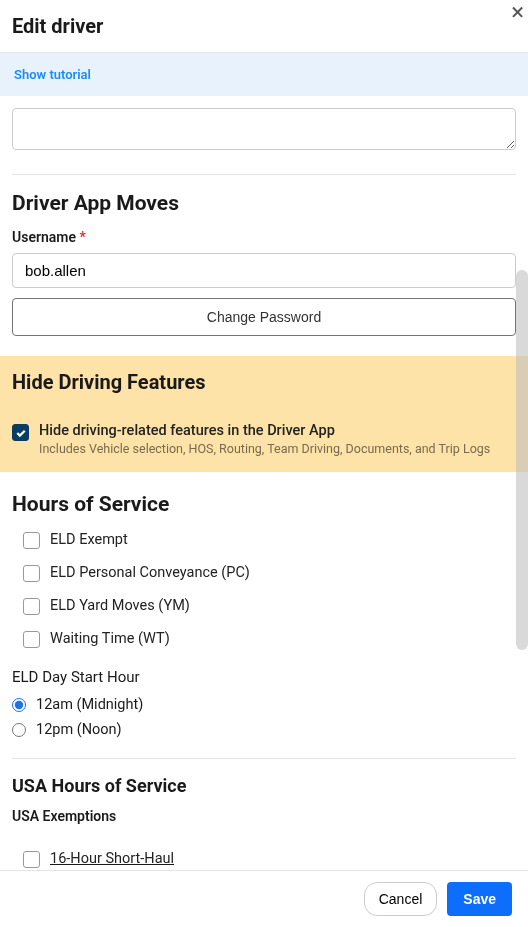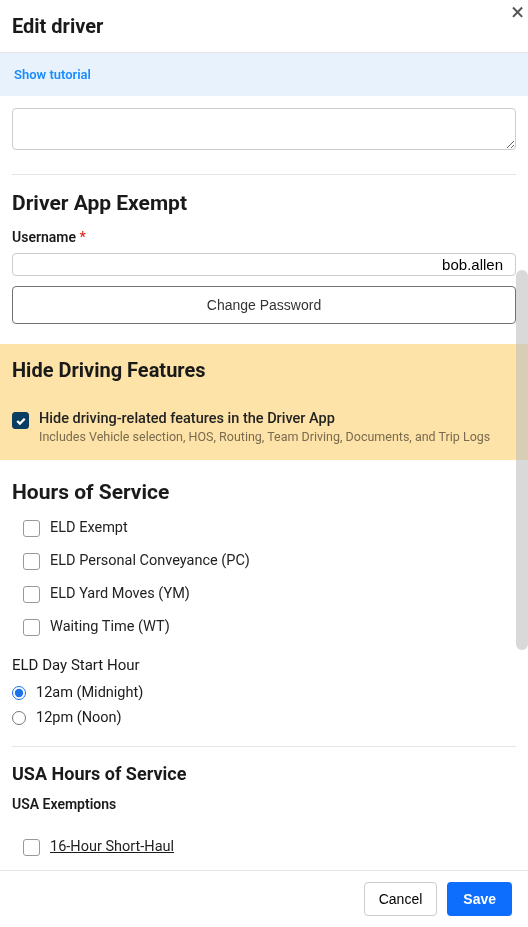--- a/index.html
+++ b/index.html
@@ -94,23 +94,22 @@
       margin-bottom: 8px;
       display: block;
     }
     .required {
       color: #d93025;
     }
     .text-input {
       width: 100%;
       border: 1px solid #ccc;
       border-radius: 4px;
-      padding: 2px 12px;
+      padding: 8px 12px;
       font-size: 15px;
-      text-align: right;
     }
     .secondary-btn {
       width: 100%;
       border: 1px solid #737373;
       border-radius: 4px;
       background: #fff;
       padding: 10px 12px;
       font-size: 14px;
       font-weight: 500;
       margin-top: 10px;
@@ -226,21 +225,21 @@
       background: #fff;
       display: flex;
       justify-content: flex-end;
       align-items: center;
       gap: 10px;
       padding: 0 16px;
     }
     .btn-cancel {
       border: 1px solid #ccc;
       background: #fff;
-      border-radius: 4px;
+      border-radius: 13px;
       padding: 8px 14px;
       font-size: 14px;
       cursor: pointer;
     }
     .btn-save {
       border: none;
       background: #0d6efd;
       color: #fff;
       border-radius: 4px;
       padding: 9px 16px;
@@ -271,21 +270,21 @@
 <div class="banner">
   <span class="banner-link">Show tutorial</span>
 </div>
 
 <div class="content">
 
   <textarea class="textarea-stub" style=""></textarea>
 
   <hr class="divider">
 
-  <div class="section-title">Driver App Exempt</div>
+  <div class="section-title">Driver App Moves</div>
 
   <label class="field-label">
     <span>Username</span>
     <span class="required">*</span>
   </label>
   <input type="text" class="text-input" value="bob.allen" style="">
 
   <button class="secondary-btn">Change Password</button>
 
   <div class="highlight-block">

